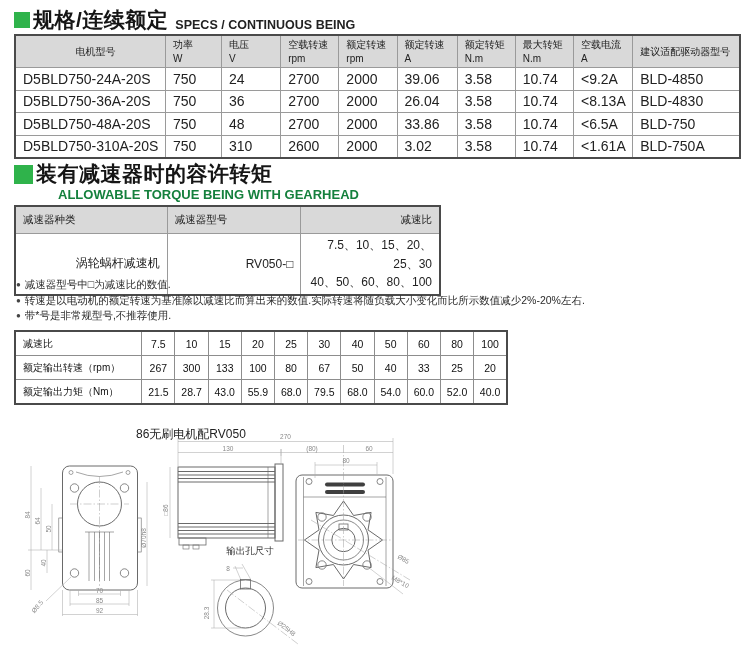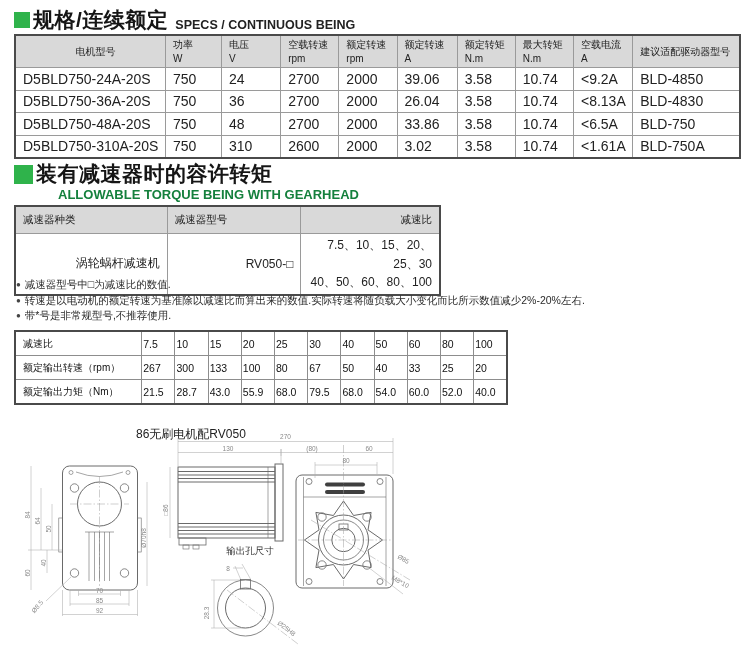--- a/index.html
+++ b/index.html
@@ -22,21 +22,21 @@
            white-space:pre-line;height:31px;vertical-align:middle;line-height:1.4;padding:0 2px 0 7px;}
   .spec th.c0{text-align:center;padding-left:12px;}
   .spec td{font-size:14px;color:#222;height:21.5px;padding:0 2px 0 7px;}
   .gear{width:427px;border:2px solid #4a4a4a;}
   .gear th,.gear td{border:1px solid #9a9a9a;overflow:hidden;text-align:right;}
   .gear th{background:#d9d9d9;font-weight:normal;font-size:10.5px;color:#222;text-align:left;height:26px;padding:0 7px;}
   .gear th.r{text-align:right;}
   .gear td{font-size:12px;color:#222;height:34px;padding:0 7px;}
   .gear td.ratios{font-size:12px;line-height:1.55;padding:2px 7px;}
   .ratio{width:494px;border:2px solid #4a4a4a;}
-  .ratio td{border:1px solid #8d8d8d;font-size:10.5px;color:#111;height:21px;overflow:hidden;}
+  .ratio td{border:1px solid #8d8d8d;font-size:10.5px;color:#111;text-align:center;height:21px;overflow:hidden;}
   .ratio td.lbl{text-align:left;padding-left:7px;font-size:10px;}
   
   .notes{font-size:10.5px;color:#2b2b2b;line-height:14.5px;}
   .bullet{font-size:8px;color:#444;margin-right:4px;vertical-align:1px;}
   
   .ol{stroke:#6a6a6a;fill:none;stroke-width:1;}
   .th1{stroke-width:.6;}
   .th2{stroke-width:.8;}
   .dim{stroke:#adadad;stroke-width:.55;fill:none;}
   .cl{stroke:#9e9e9e;stroke-width:.5;stroke-dasharray:8 2 1.5 2;fill:none;}

